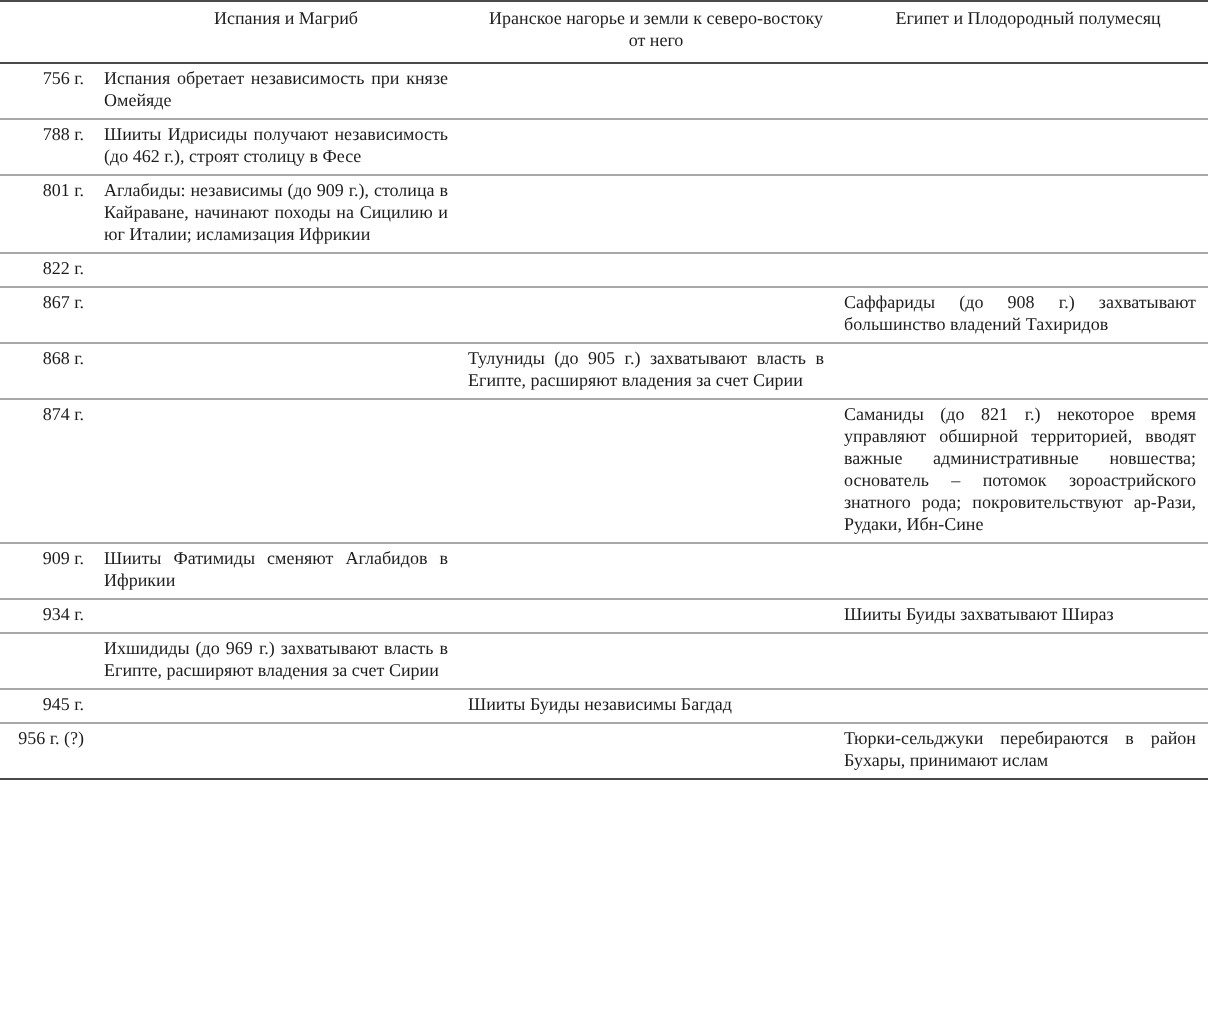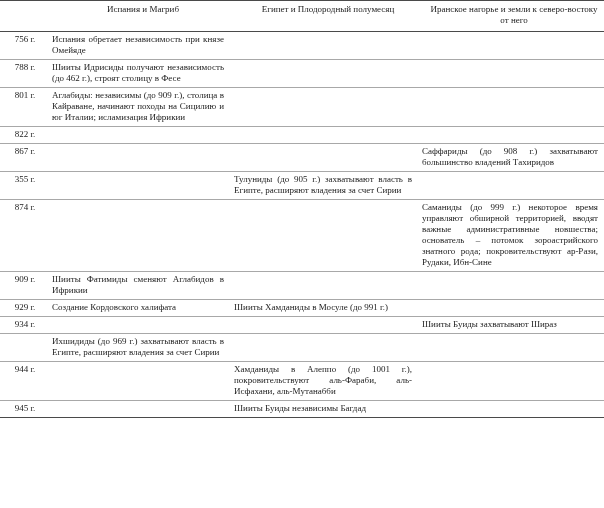--- a/index.html
+++ b/index.html
@@ -34,39 +34,39 @@
       padding: 2px 10px 3px 0;
       text-align: justify;
       hyphens: auto;
       word-break: normal;
     }
     .cell:last-child {
       padding-right: 6px;
     }
     .year-cell {
       padding-left: 8px;
-      text-align: center;
+      text-align: right;
     }
     .header-cell {
       text-align: center;
       padding: 3px 8px 5px 8px;
       font-size: 9px;
       line-height: 11px;
     }
   </style>
 </head>
 <body>
 
 <div class="table">
 
   <div class="row header-row">
     <div class="cell header-cell year-cell"></div>
     <div class="cell header-cell">Испания и Магриб</div>
+    <div class="cell header-cell">Иранское нагорье и земли к северо-востоку от него</div>
     <div class="cell header-cell">Египет и Плодородный полумесяц</div>
-    <div class="cell header-cell">Иранское нагорье и земли к северо-востоку от него</div>
   </div>
 
   <div class="row body-row">
     <div class="cell year-cell">756 г.</div>
     <div class="cell">Испания обретает независимость при князе Омейяде</div>
     <div class="cell"></div>
     <div class="cell"></div>
   </div>
 
   <div class="row body-row">
@@ -90,68 +90,62 @@
   </div>
 
   <div class="row body-row">
     <div class="cell year-cell">867 г.</div>
     <div class="cell"></div>
     <div class="cell"></div>
     <div class="cell">Саффариды (до 908 г.) захватывают большинство владений Тахиридов</div>
   </div>
 
   <div class="row body-row">
-    <div class="cell year-cell">355 г.</div>
+    <div class="cell year-cell">868 г.</div>
     <div class="cell"></div>
     <div class="cell">Тулуниды (до 905 г.) захватывают власть в Египте, расширяют владения за счет Сирии</div>
     <div class="cell"></div>
   </div>
 
   <div class="row body-row">
     <div class="cell year-cell">874 г.</div>
     <div class="cell"></div>
     <div class="cell"></div>
-    <div class="cell">Саманиды (до 999 г.) некоторое время управляют обширной территорией, вводят важные административные новшества; основатель – потомок зороастрийского знатного рода; покровительствуют ар-Рази, Рудаки, Ибн-Сине</div>
+    <div class="cell">Саманиды (до 821 г.) некоторое время управляют обширной территорией, вводят важные административные новшества; основатель – потомок зороастрийского знатного рода; покровительствуют ар-Рази, Рудаки, Ибн-Сине</div>
   </div>
 
   <div class="row body-row">
     <div class="cell year-cell">909 г.</div>
     <div class="cell">Шииты Фатимиды сменяют Аглабидов в Ифрикии</div>
     <div class="cell"></div>
     <div class="cell"></div>
   </div>
 
-  <div class="row body-row">
-    <div class="cell year-cell">929 г.</div>
-    <div class="cell">Создание Кордовского халифата</div>
-    <div class="cell">Шииты Хамданиды в Мосуле (до 991 г.)</div>
-    <div class="cell"></div>
-  </div>
 
   <div class="row body-row">
     <div class="cell year-cell">934 г.</div>
     <div class="cell"></div>
     <div class="cell"></div>
     <div class="cell">Шииты Буиды захватывают Шираз</div>
   </div>
 
   <div class="row body-row">
     <div class="cell"></div>
     <div class="cell">Ихшидиды (до 969 г.) захватывают власть в Египте, расширяют владения за счет Сирии</div>
     <div class="cell"></div>
   </div>
 
-  <div class="row body-row">
-    <div class="cell year-cell">944 г.</div>
-    <div class="cell"></div>
-    <div class="cell">Хамданиды в Алеппо (до 1001 г.), покровительствуют аль-Фараби, аль-Исфахани, аль-Мутанабби</div>
-    <div class="cell"></div>
-  </div>
 
   <div class="row body-row">
     <div class="cell year-cell">945 г.</div>
     <div class="cell"></div>
     <div class="cell">Шииты Буиды независимы Багдад</div>
     <div class="cell"></div>
   </div>
 
+  <div class="row body-row">
+    <div class="cell year-cell">956 г. (?)</div>
+    <div class="cell"></div>
+    <div class="cell"></div>
+    <div class="cell">Тюрки-сельджуки перебираются в район Бухары, принимают ислам</div>
+  </div>
 
 </div>
 
 </body></html>

